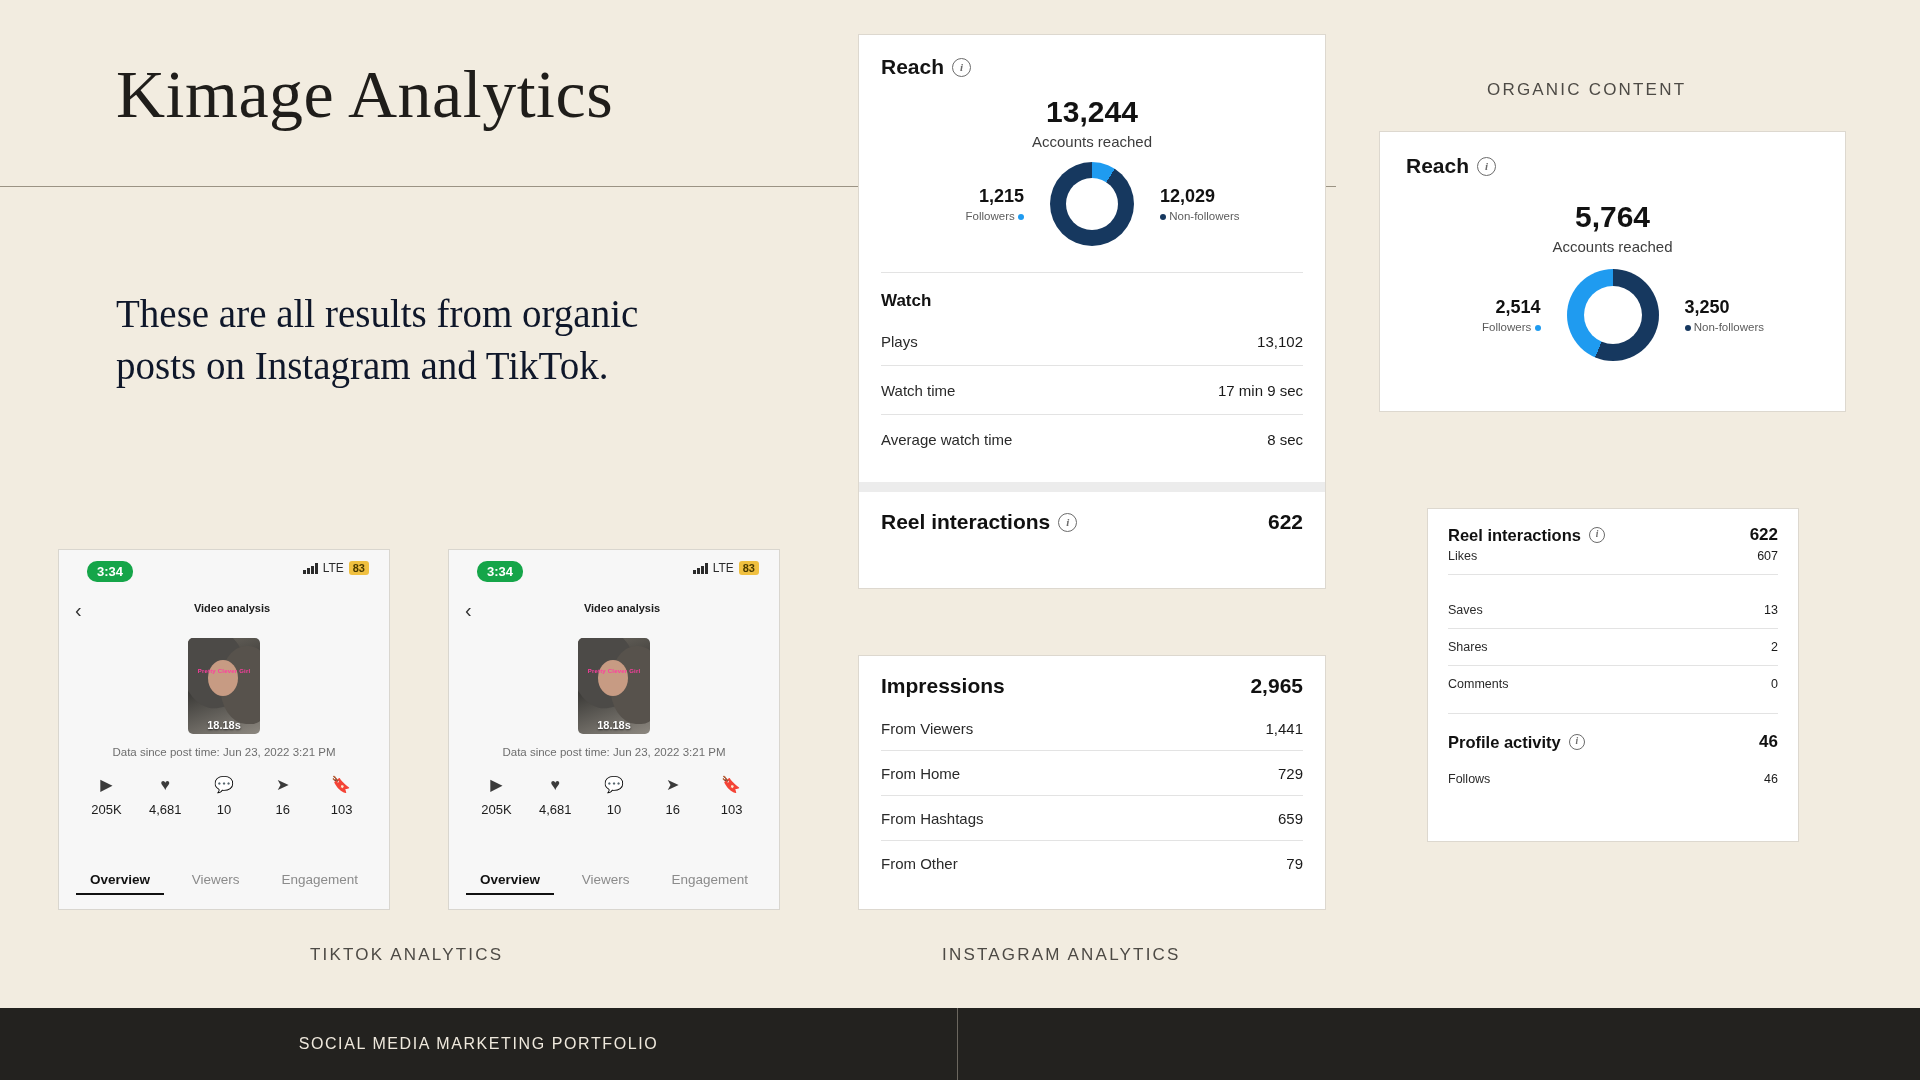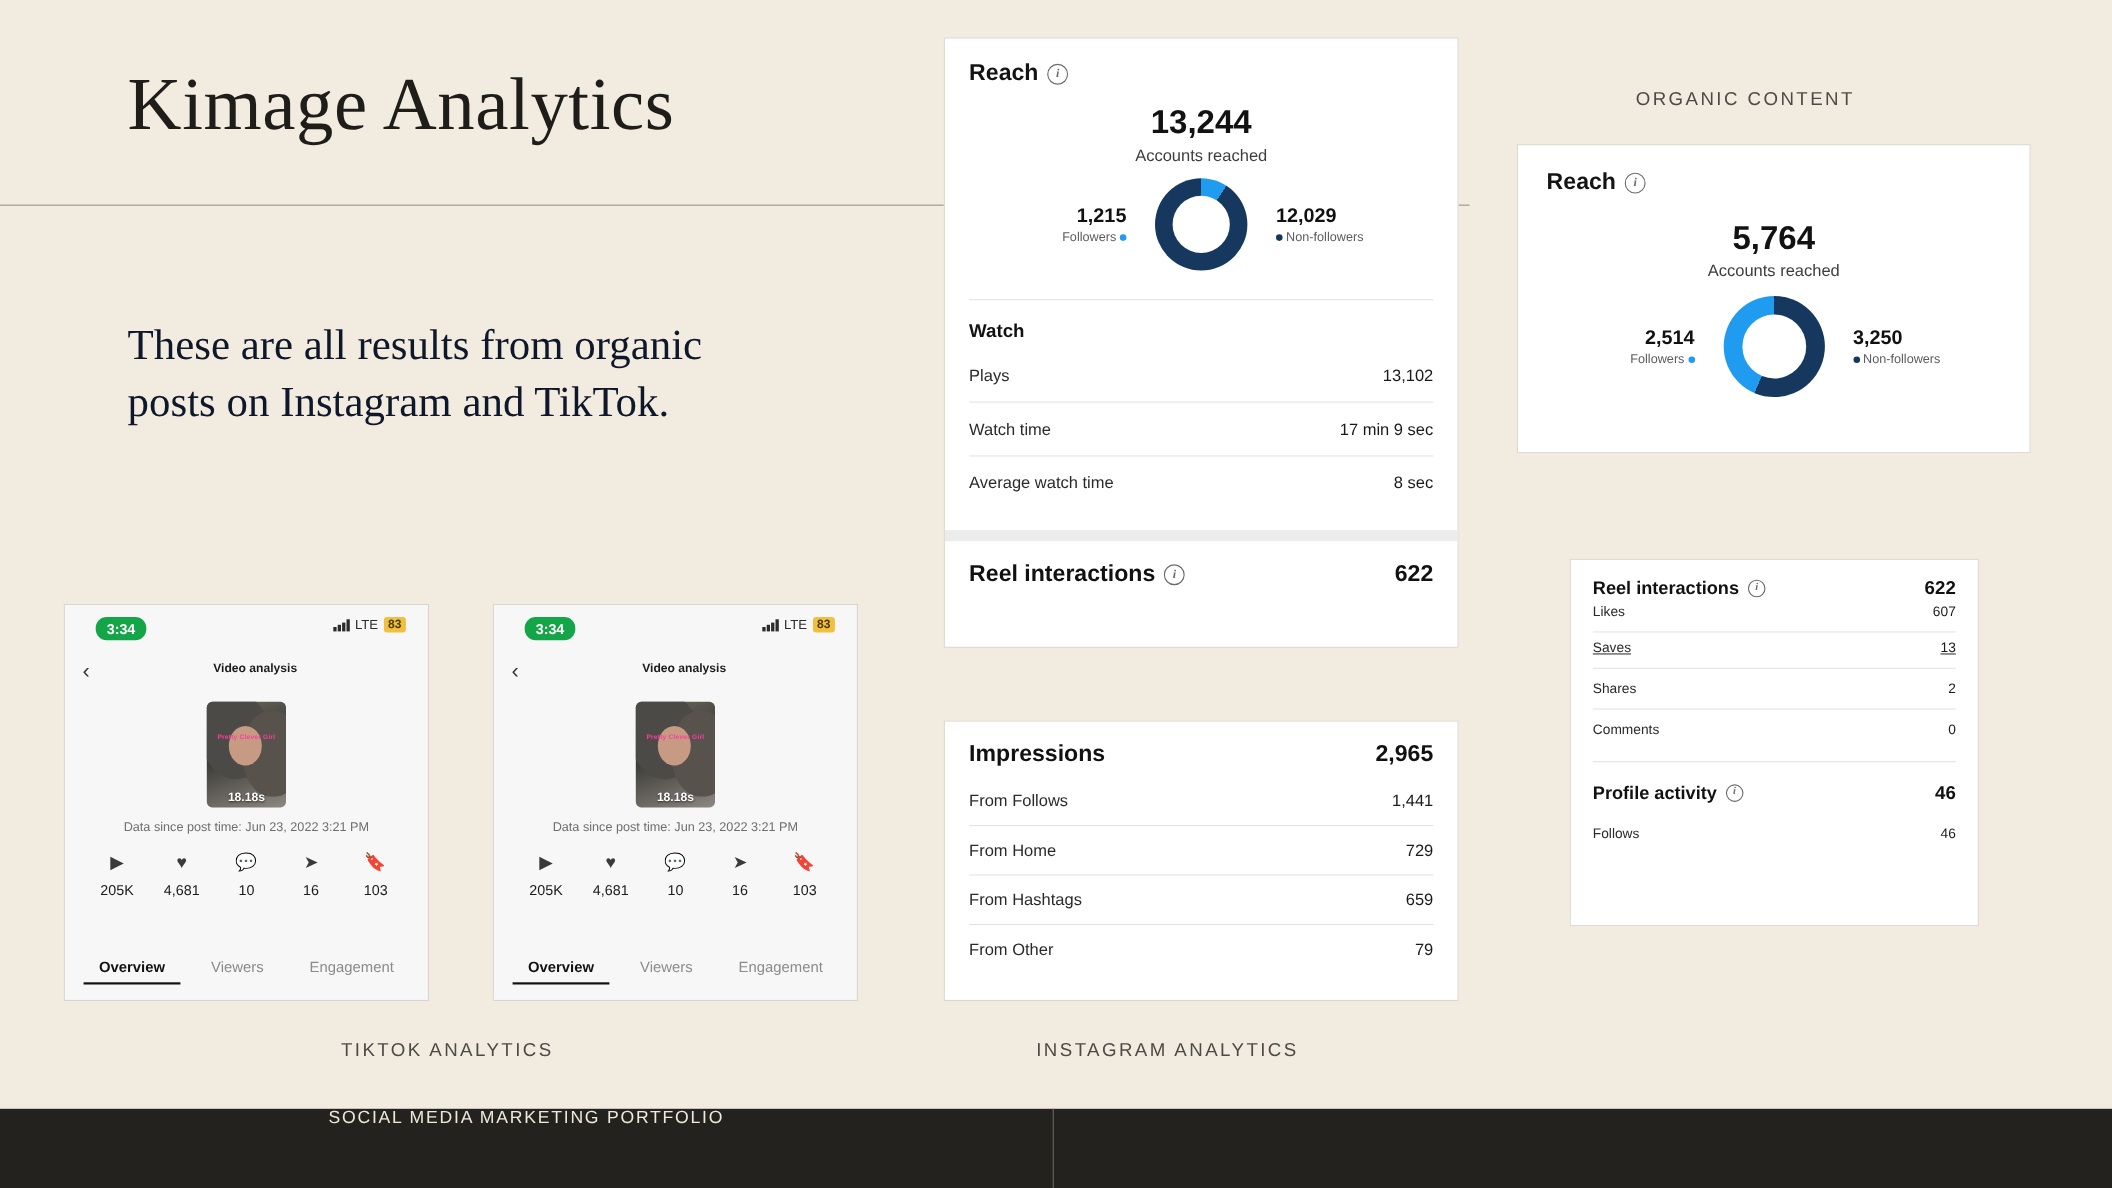--- a/index.html
+++ b/index.html
@@ -429,20 +429,21 @@
 
   
   .footer {
     position: absolute;
     left: 0; bottom: 0;
     width: 1920px;
     height: 72px;
     background: #23221f;
     color: #efe9dd;
     display: flex;
+    align-items: center;
   }
   .footer-left {
     width: 957px;
     text-align: center;
     font-size: 16px;
     letter-spacing: 1.6px;
   }
   .footer-sep {
     width: 1px;
     height: 72px;
@@ -630,21 +631,21 @@
 
   <div class="card ig-card-bottom">
     <div style="padding:18px 22px 0 22px;">
       <div class="reel-head">
         <div class="left">
             <span>Impressions</span>
           </div>
         <div class="right">2,965</div>
       </div>
       <div class="row" style="margin-top:22px;">
-        <span class="lbl">From Follows</span>
+        <span class="lbl">From Viewers</span>
         <span class="val">1,441</span>
       </div>
       <div class="divider" style="margin-top:13px;"></div>
       <div class="row" style="margin-top:14px;">
         <span class="lbl">From Home</span>
         <span class="val">729</span>
       </div>
       <div class="divider" style="margin-top:13px;"></div>
       <div class="row" style="margin-top:14px;">
         <span class="lbl">From Hashtags</span>
@@ -687,21 +688,21 @@
           <span>Reel interactions</span>
           <span class="info-icon sm">i</span>
         </div>
         <div class="right">622</div>
       </div>
       <div class="row row-sm" style="margin-top:4px;">
         <span class="lbl">Likes</span>
         <span class="val">607</span>
       </div>
       <div class="divider" style="margin-top:11px;"></div>
-      <div class="row row-sm" style="margin-top:7px;text-decoration:underline;">
+      <div class="row row-sm" style="margin-top:28px;">
         <span class="lbl">Saves</span>
         <span class="val">13</span>
       </div>
       <div class="divider" style="margin-top:11px;"></div>
       <div class="row row-sm" style="margin-top:11px;">
         <span class="lbl">Shares</span>
         <span class="val">2</span>
       </div>
       <div class="divider" style="margin-top:11px;"></div>
       <div class="row row-sm" style="margin-top:11px;">

